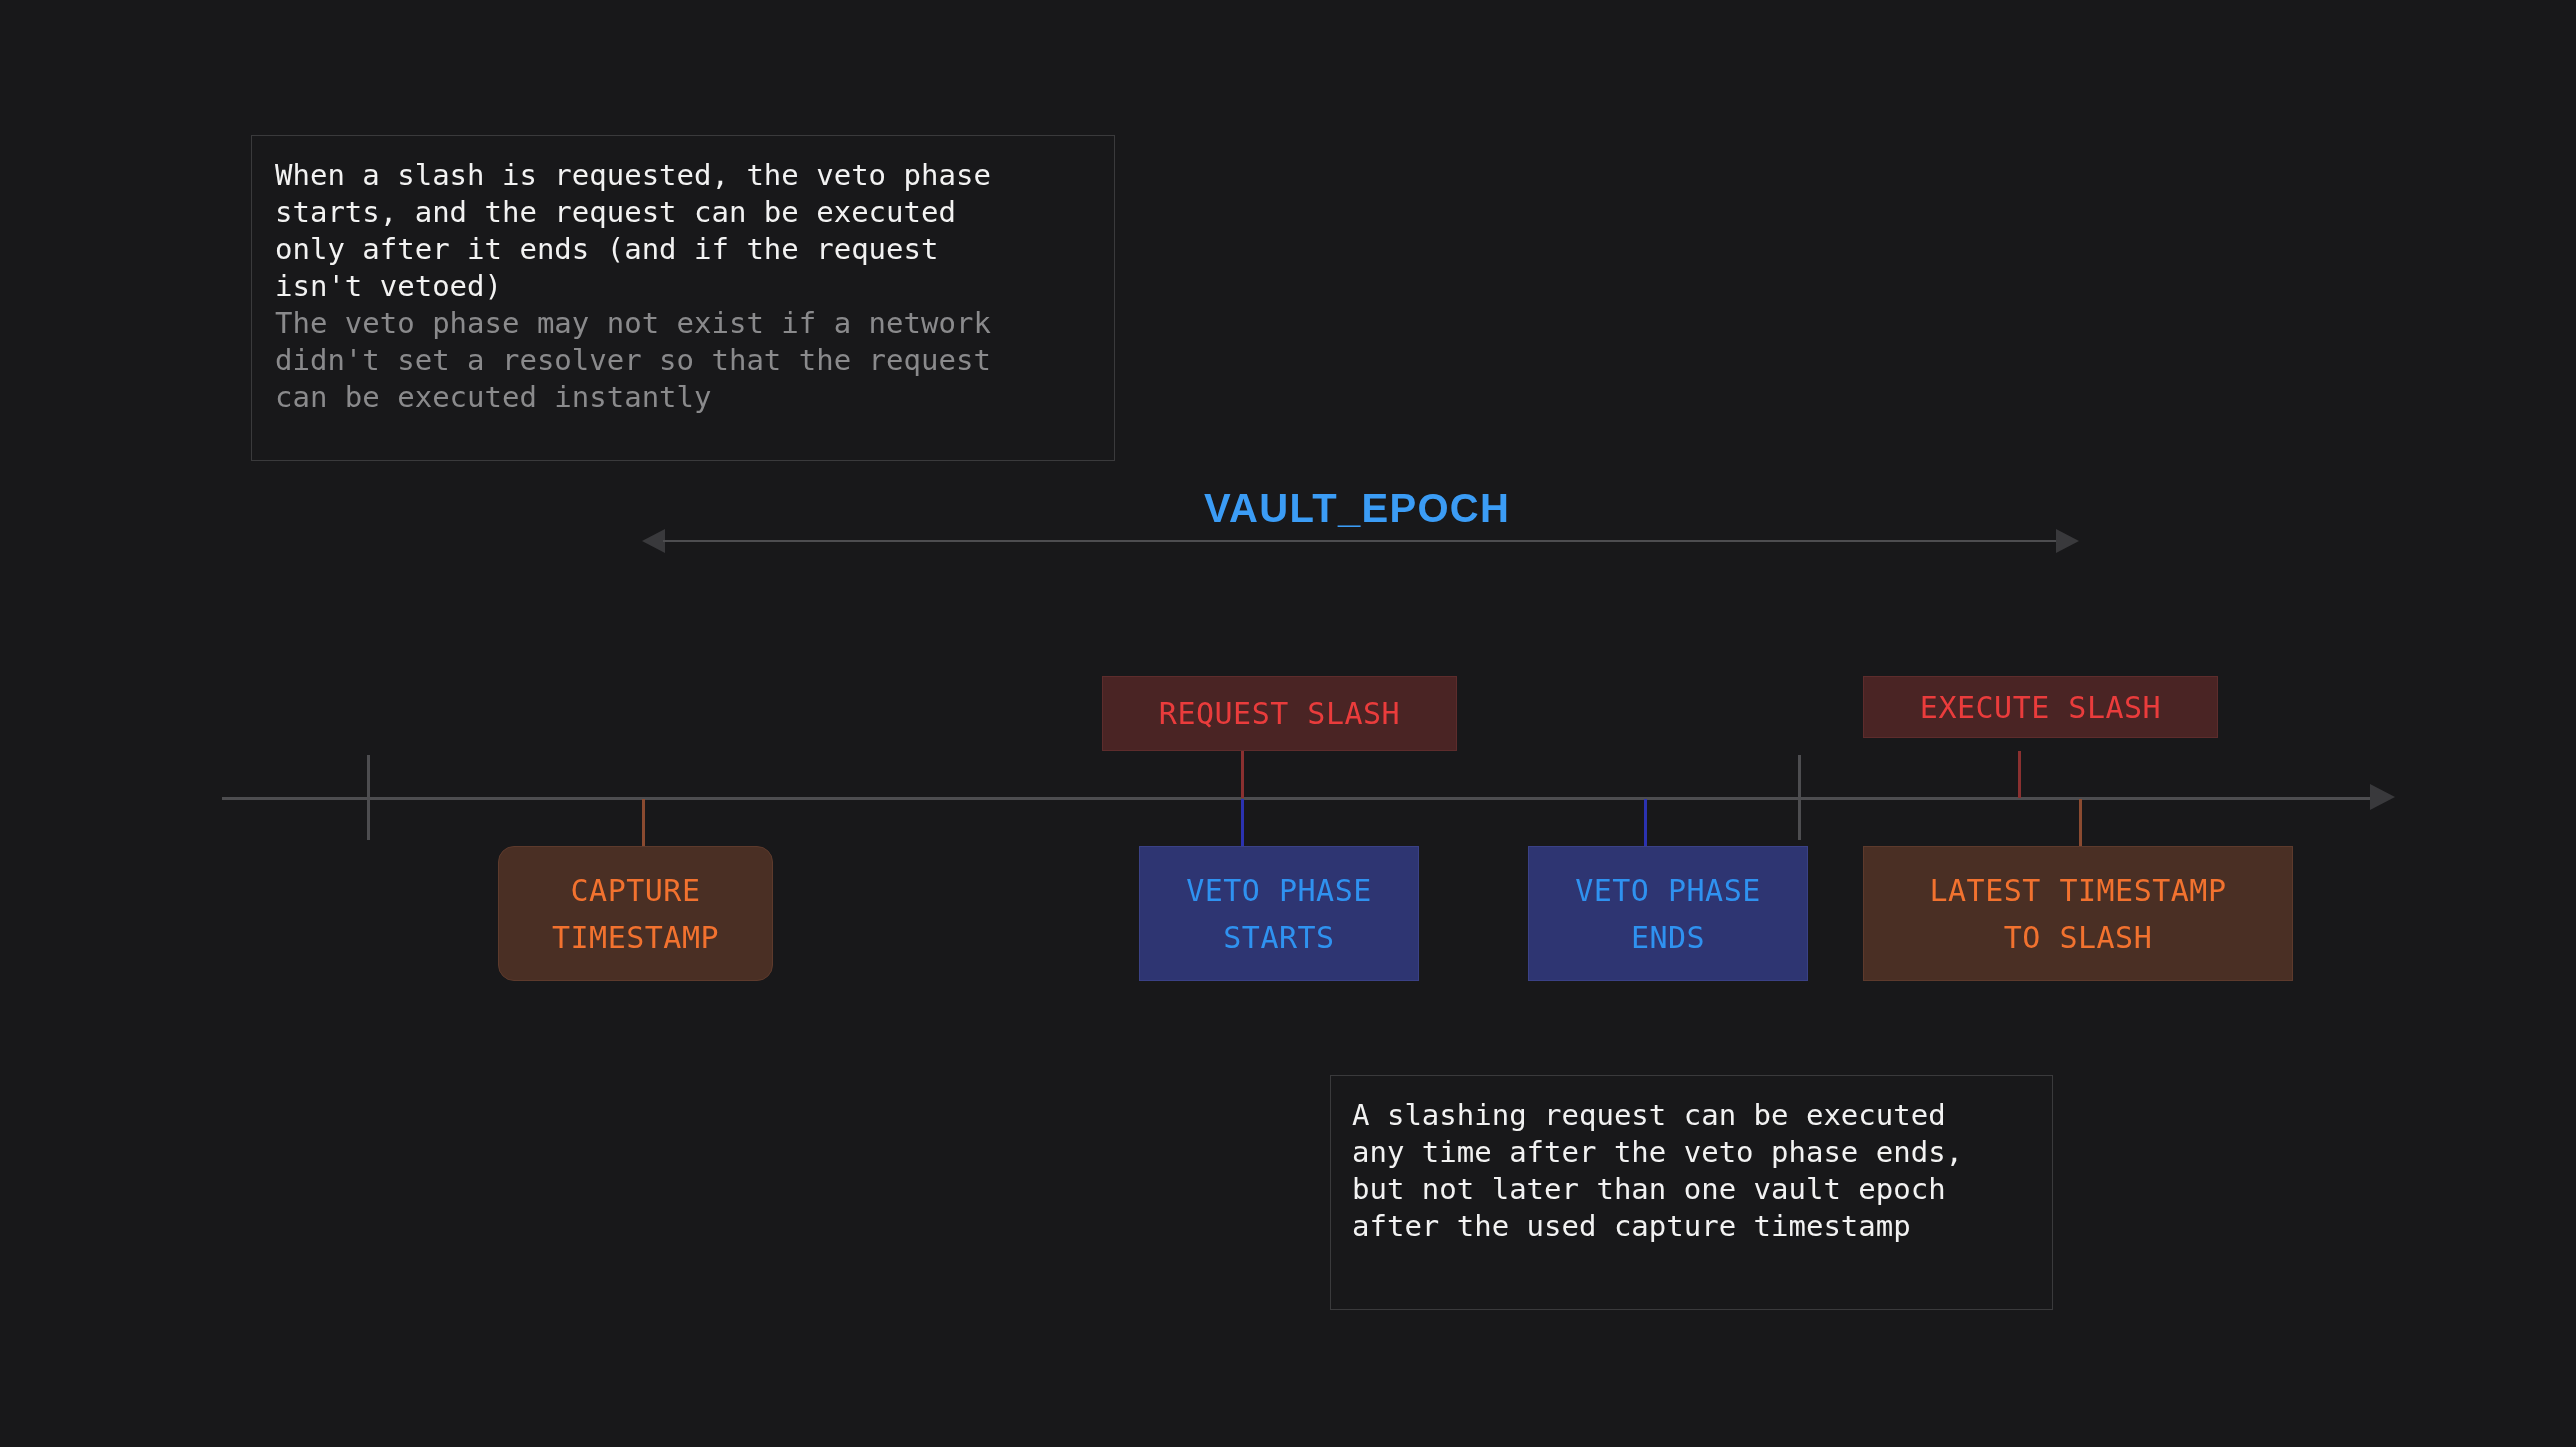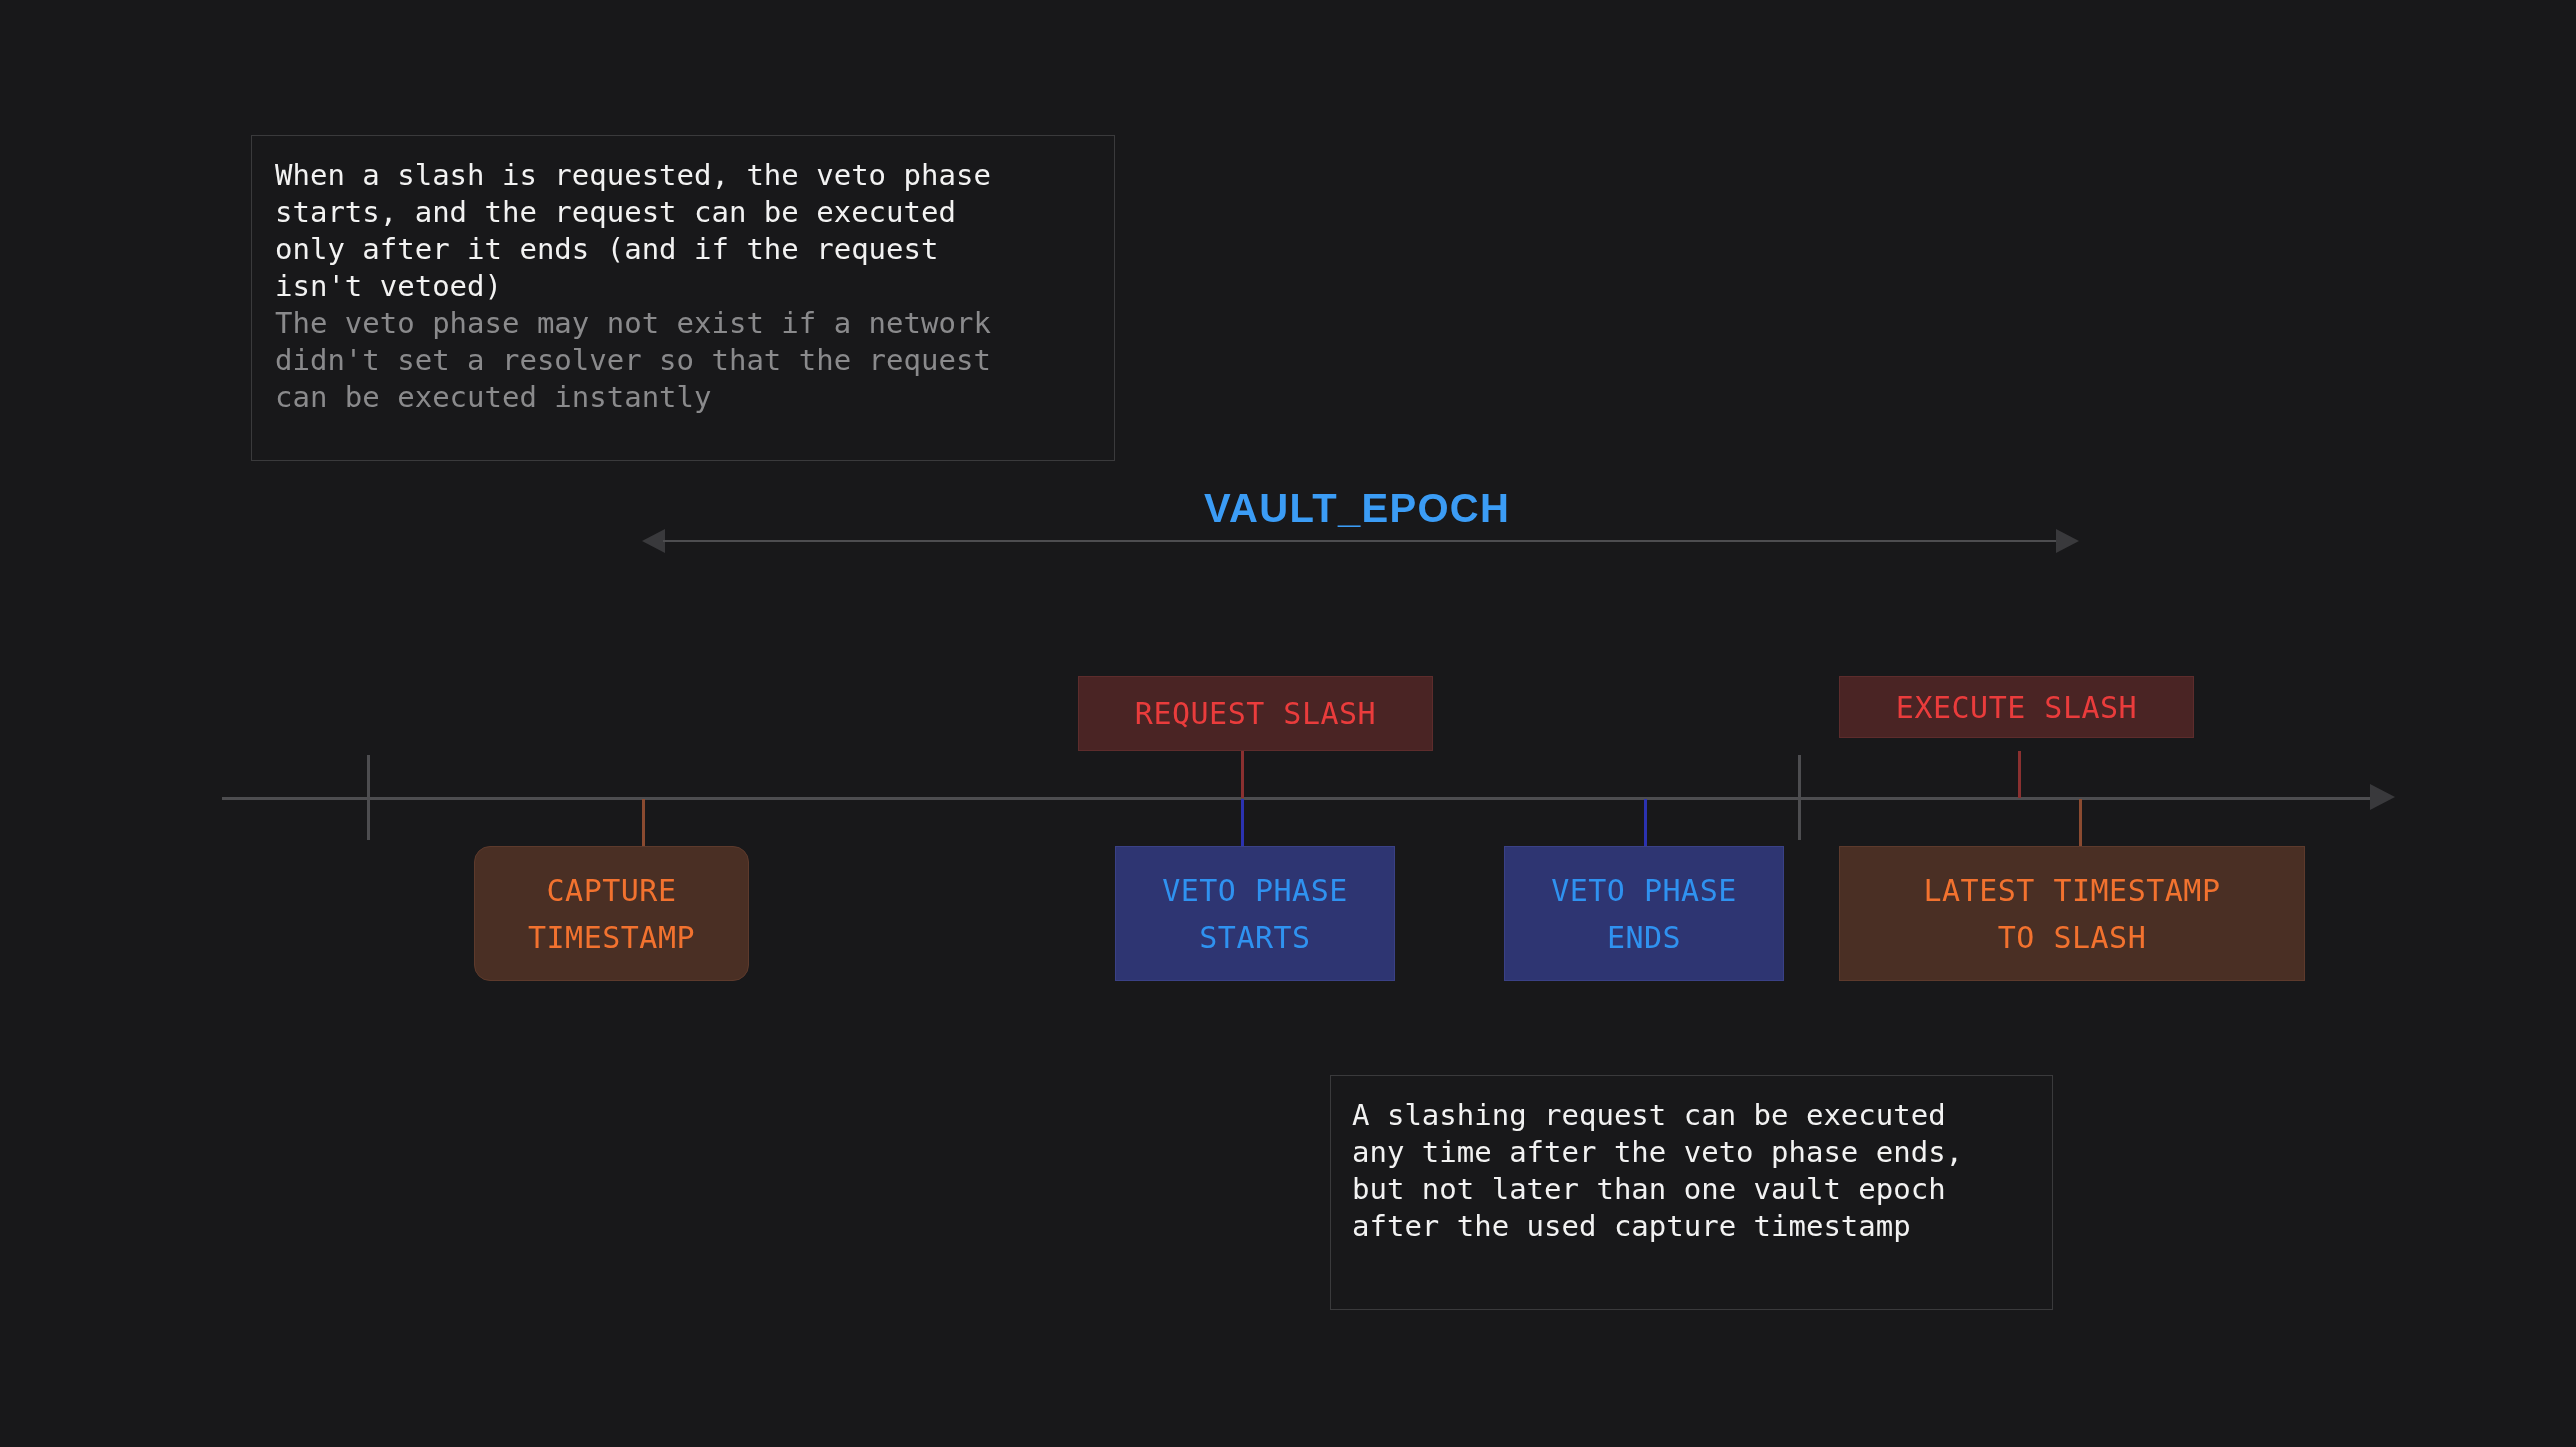--- a/index.html
+++ b/index.html
@@ -126,20 +126,21 @@
     box-sizing: border-box;
     display: flex;
     align-items: center;
     justify-content: center;
     text-align: center;
     font-family: "DejaVu Sans Mono", "Liberation Mono", monospace;
     font-size: 30px;
     line-height: 47px;
     letter-spacing: 0.5px;
     white-space: pre-line;
+    margin-left: 24px;
   }
   .ev-red {
     background: #4a2424;
     color: #ea3c3c;
     border: 1px solid #5d2c2c;
   }
   .ev-brown {
     background: #4a2f24;
     color: #f2722f;
     border: 1px solid #5d3a2c;
@@ -148,21 +149,21 @@
     background: #2e3572;
     color: #2f92f0;
     border: 1px solid #3a4186;
   }
 
   #box-request-slash   { left: 1062px; top: 676px;  width: 355px; height: 75px; }
   #box-execute-slash   { left: 1823px; top: 676px;  width: 355px; height: 62px; }
   #box-capture-ts      { left: 458px;  top: 846px;  width: 275px; height: 135px; border-radius: 16px; }
   #box-veto-starts     { left: 1099px; top: 846px;  width: 280px; height: 135px; }
   #box-veto-ends       { left: 1488px; top: 846px;  width: 280px; height: 135px; }
-  #box-latest-ts       { left: 1823px; top: 846px;  width: 466px; height: 135px; }
+  #box-latest-ts       { left: 1823px; top: 846px;  width: 430px; height: 135px; }
 </style>
 </head>
 <body>
 
 <div id="stage">
 
   <div class="note-box" id="note-top">
     <div class="note-line primary">When a slash is requested, the veto phase</div>
     <div class="note-line primary">starts, and the request can be executed</div>
     <div class="note-line primary">only after it ends (and if the request</div>

